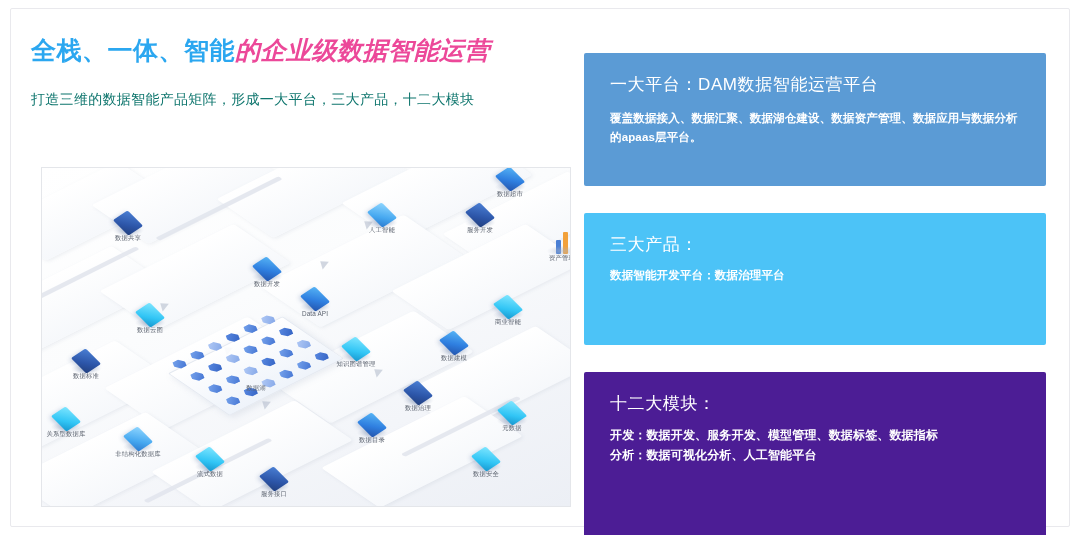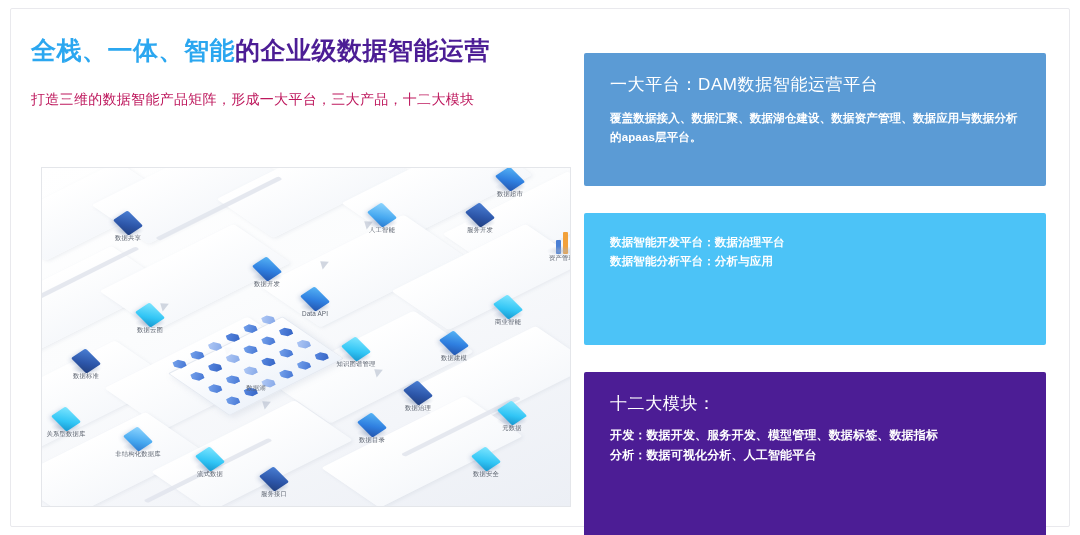--- a/index.html
+++ b/index.html
@@ -27,26 +27,26 @@
   }
 
   .headline {
     font-size: 25px;
     font-weight: bold;
     letter-spacing: 0.5px;
     line-height: 1.2;
     white-space: nowrap;
   }
   .headline .hl-accent { color: #2BA7F0; }
-  .headline .hl-rest   { color: #4c1d95; }
+  .headline .hl-rest   { color: #ec4899; font-style: italic; }
 
   .subhead {
     margin-top: 26px;
     font-size: 14px;
-    color: #be185d;
+    color: #0f766e;
     letter-spacing: 0.3px;
     white-space: nowrap;
   }
 
   
   .illus-card {
     position: absolute;
     left: 10px; top: 132px;
     width: 530px; height: 340px;
     border: 1px solid #e4e6ea;
@@ -433,22 +433,22 @@
   </div>
 
   <div class="panels">
 
     <div class="panel panel-platform">
       <h3>一大平台：DAM数据智能运营平台</h3>
       <p>覆盖数据接入、数据汇聚、数据湖仓建设、数据资产管理、数据应用与数据分析的apaas层平台。</p>
     </div>
 
     <div class="panel panel-products">
+      <h3>三大产品：</h3>
       <div class="ln">数据智能开发平台：数据治理平台</div>
-      <div class="ln">数据智能分析平台：分析与应用</div>
     </div>
 
     <div class="panel panel-modules">
       <h3>十二大模块：</h3>
       <div class="ln">开发：数据开发、服务开发、模型管理、数据标签、数据指标</div>
       <div class="ln">分析：数据可视化分析、人工智能平台</div>
     </div>
 
   </div>
 </div>

